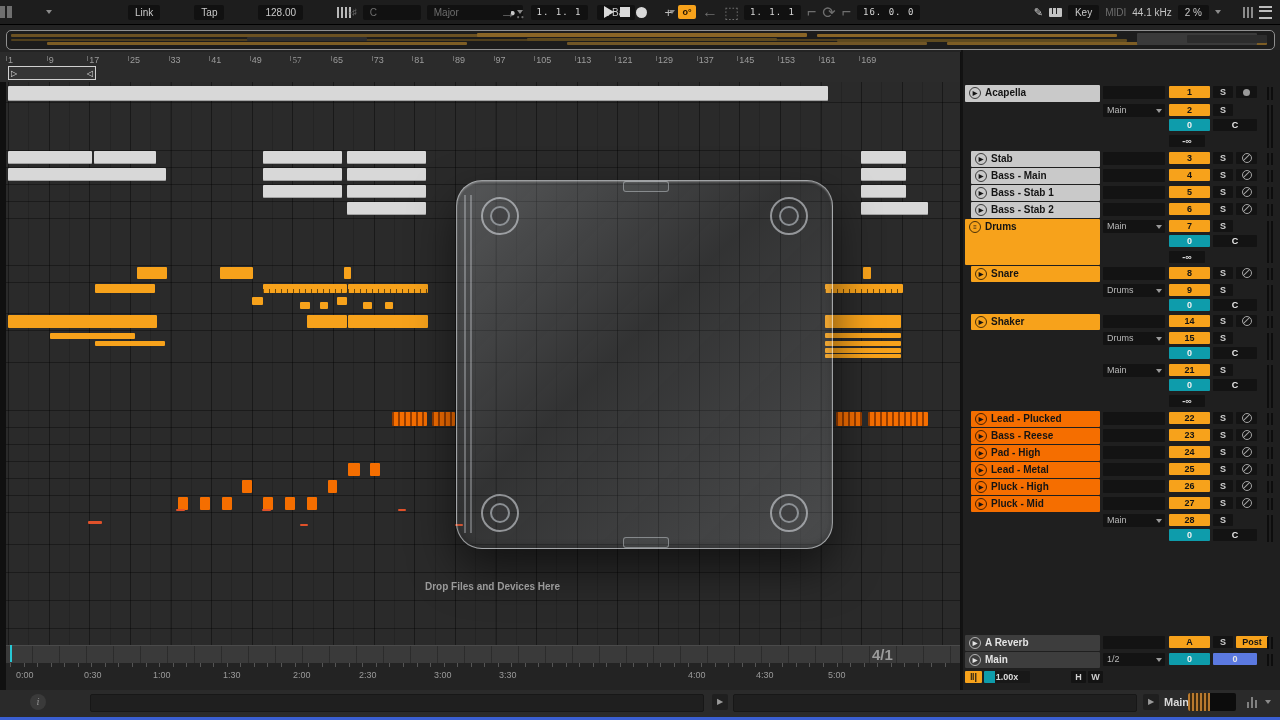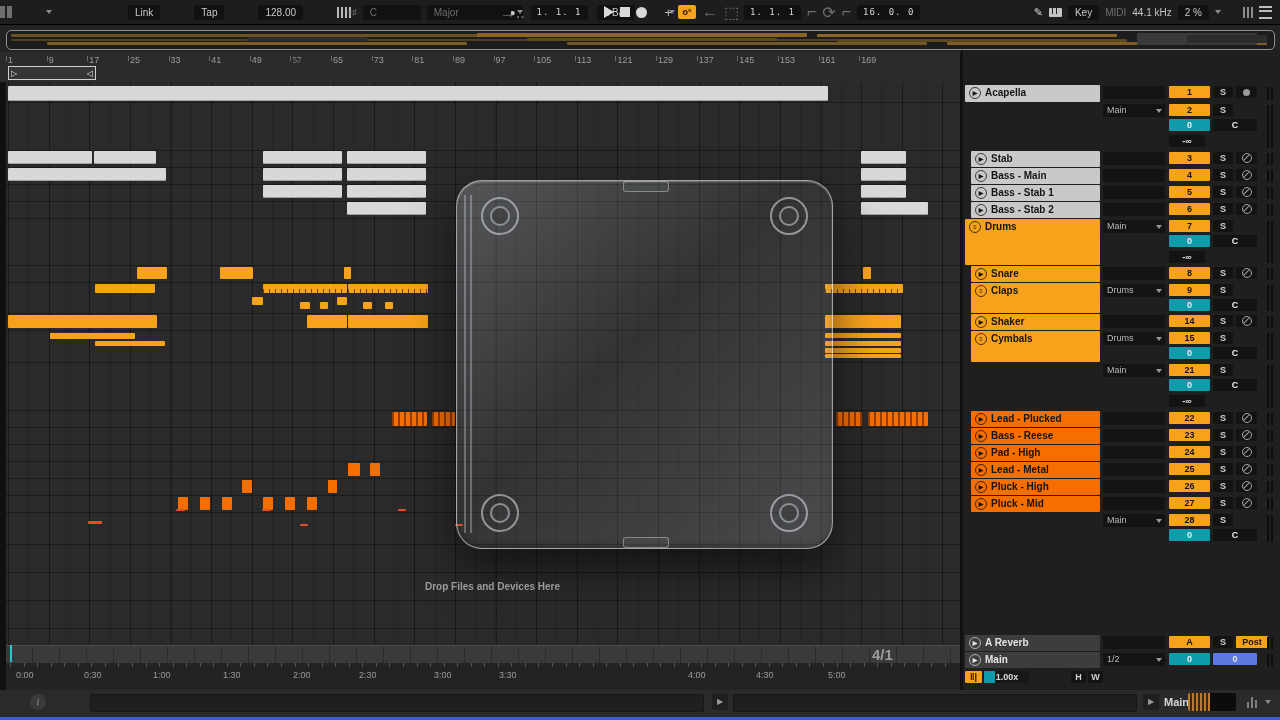--- a/index.html
+++ b/index.html
@@ -560,24 +560,20 @@
       <div class="badge" style="left: 250px; top: 1px; width: 20px; background: rgb(19, 19, 19); color: rgb(207, 207, 207);">S</div>
       <div class="badge" style="left: 273px; top: 1px; width: 21px; background: rgb(19, 19, 19);">
         <div class="armglyph"></div>
       </div>
       <div class="meter" style="top: 2px; height: 12px;">
         <i style="left:0"></i>
         <i style="left:4px"></i>
       </div>
     </div>
     <div class="trow" style="top: 233px; height: 30px;">
-      <div class="namebox" style="left: 8px; width: 129px; background: rgb(247, 162, 27); color: rgb(20, 20, 20);">
-        <div class="ticon" style="border-color: rgba(0, 0, 0, 0.7); color: rgb(20, 20, 20);">≡</div>
-        <span>Claps</span>
-      </div>
       <div class="routebox" style="top: 1px;">Drums<span class="caret"></span></div>
       <div class="badge" style="left: 206px; top: 1px; width: 41px; background: rgb(247, 162, 27); color: rgb(20, 20, 20);">9</div>
       <div class="badge" style="left: 250px; top: 1px; width: 20px; background: rgb(19, 19, 19); color: rgb(207, 207, 207);">S</div>
       <div class="badge" style="left: 206px; top: 16px; width: 41px; background: rgb(14, 156, 171); color: rgb(240, 240, 240);">0</div>
       <div class="badge" style="left: 250px; top: 16px; width: 44px; background: rgb(19, 19, 19); color: rgb(232, 232, 232);">C</div>
       <div class="meter" style="top: 2px; height: 26px;">
         <i style="left:0"></i>
         <i style="left:4px"></i>
       </div>
     </div>
@@ -591,24 +587,20 @@
       <div class="badge" style="left: 250px; top: 1px; width: 20px; background: rgb(19, 19, 19); color: rgb(207, 207, 207);">S</div>
       <div class="badge" style="left: 273px; top: 1px; width: 21px; background: rgb(19, 19, 19);">
         <div class="armglyph"></div>
       </div>
       <div class="meter" style="top: 2px; height: 12px;">
         <i style="left:0"></i>
         <i style="left:4px"></i>
       </div>
     </div>
     <div class="trow" style="top: 281px; height: 31px;">
-      <div class="namebox" style="left: 8px; width: 129px; background: rgb(247, 162, 27); color: rgb(20, 20, 20);">
-        <div class="ticon" style="border-color: rgba(0, 0, 0, 0.7); color: rgb(20, 20, 20);">≡</div>
-        <span>Cymbals</span>
-      </div>
       <div class="routebox" style="top: 1px;">Drums<span class="caret"></span></div>
       <div class="badge" style="left: 206px; top: 1px; width: 41px; background: rgb(247, 162, 27); color: rgb(20, 20, 20);">15</div>
       <div class="badge" style="left: 250px; top: 1px; width: 20px; background: rgb(19, 19, 19); color: rgb(207, 207, 207);">S</div>
       <div class="badge" style="left: 206px; top: 16px; width: 41px; background: rgb(14, 156, 171); color: rgb(240, 240, 240);">0</div>
       <div class="badge" style="left: 250px; top: 16px; width: 44px; background: rgb(19, 19, 19); color: rgb(232, 232, 232);">C</div>
       <div class="meter" style="top: 2px; height: 27px;">
         <i style="left:0"></i>
         <i style="left:4px"></i>
       </div>
     </div>

